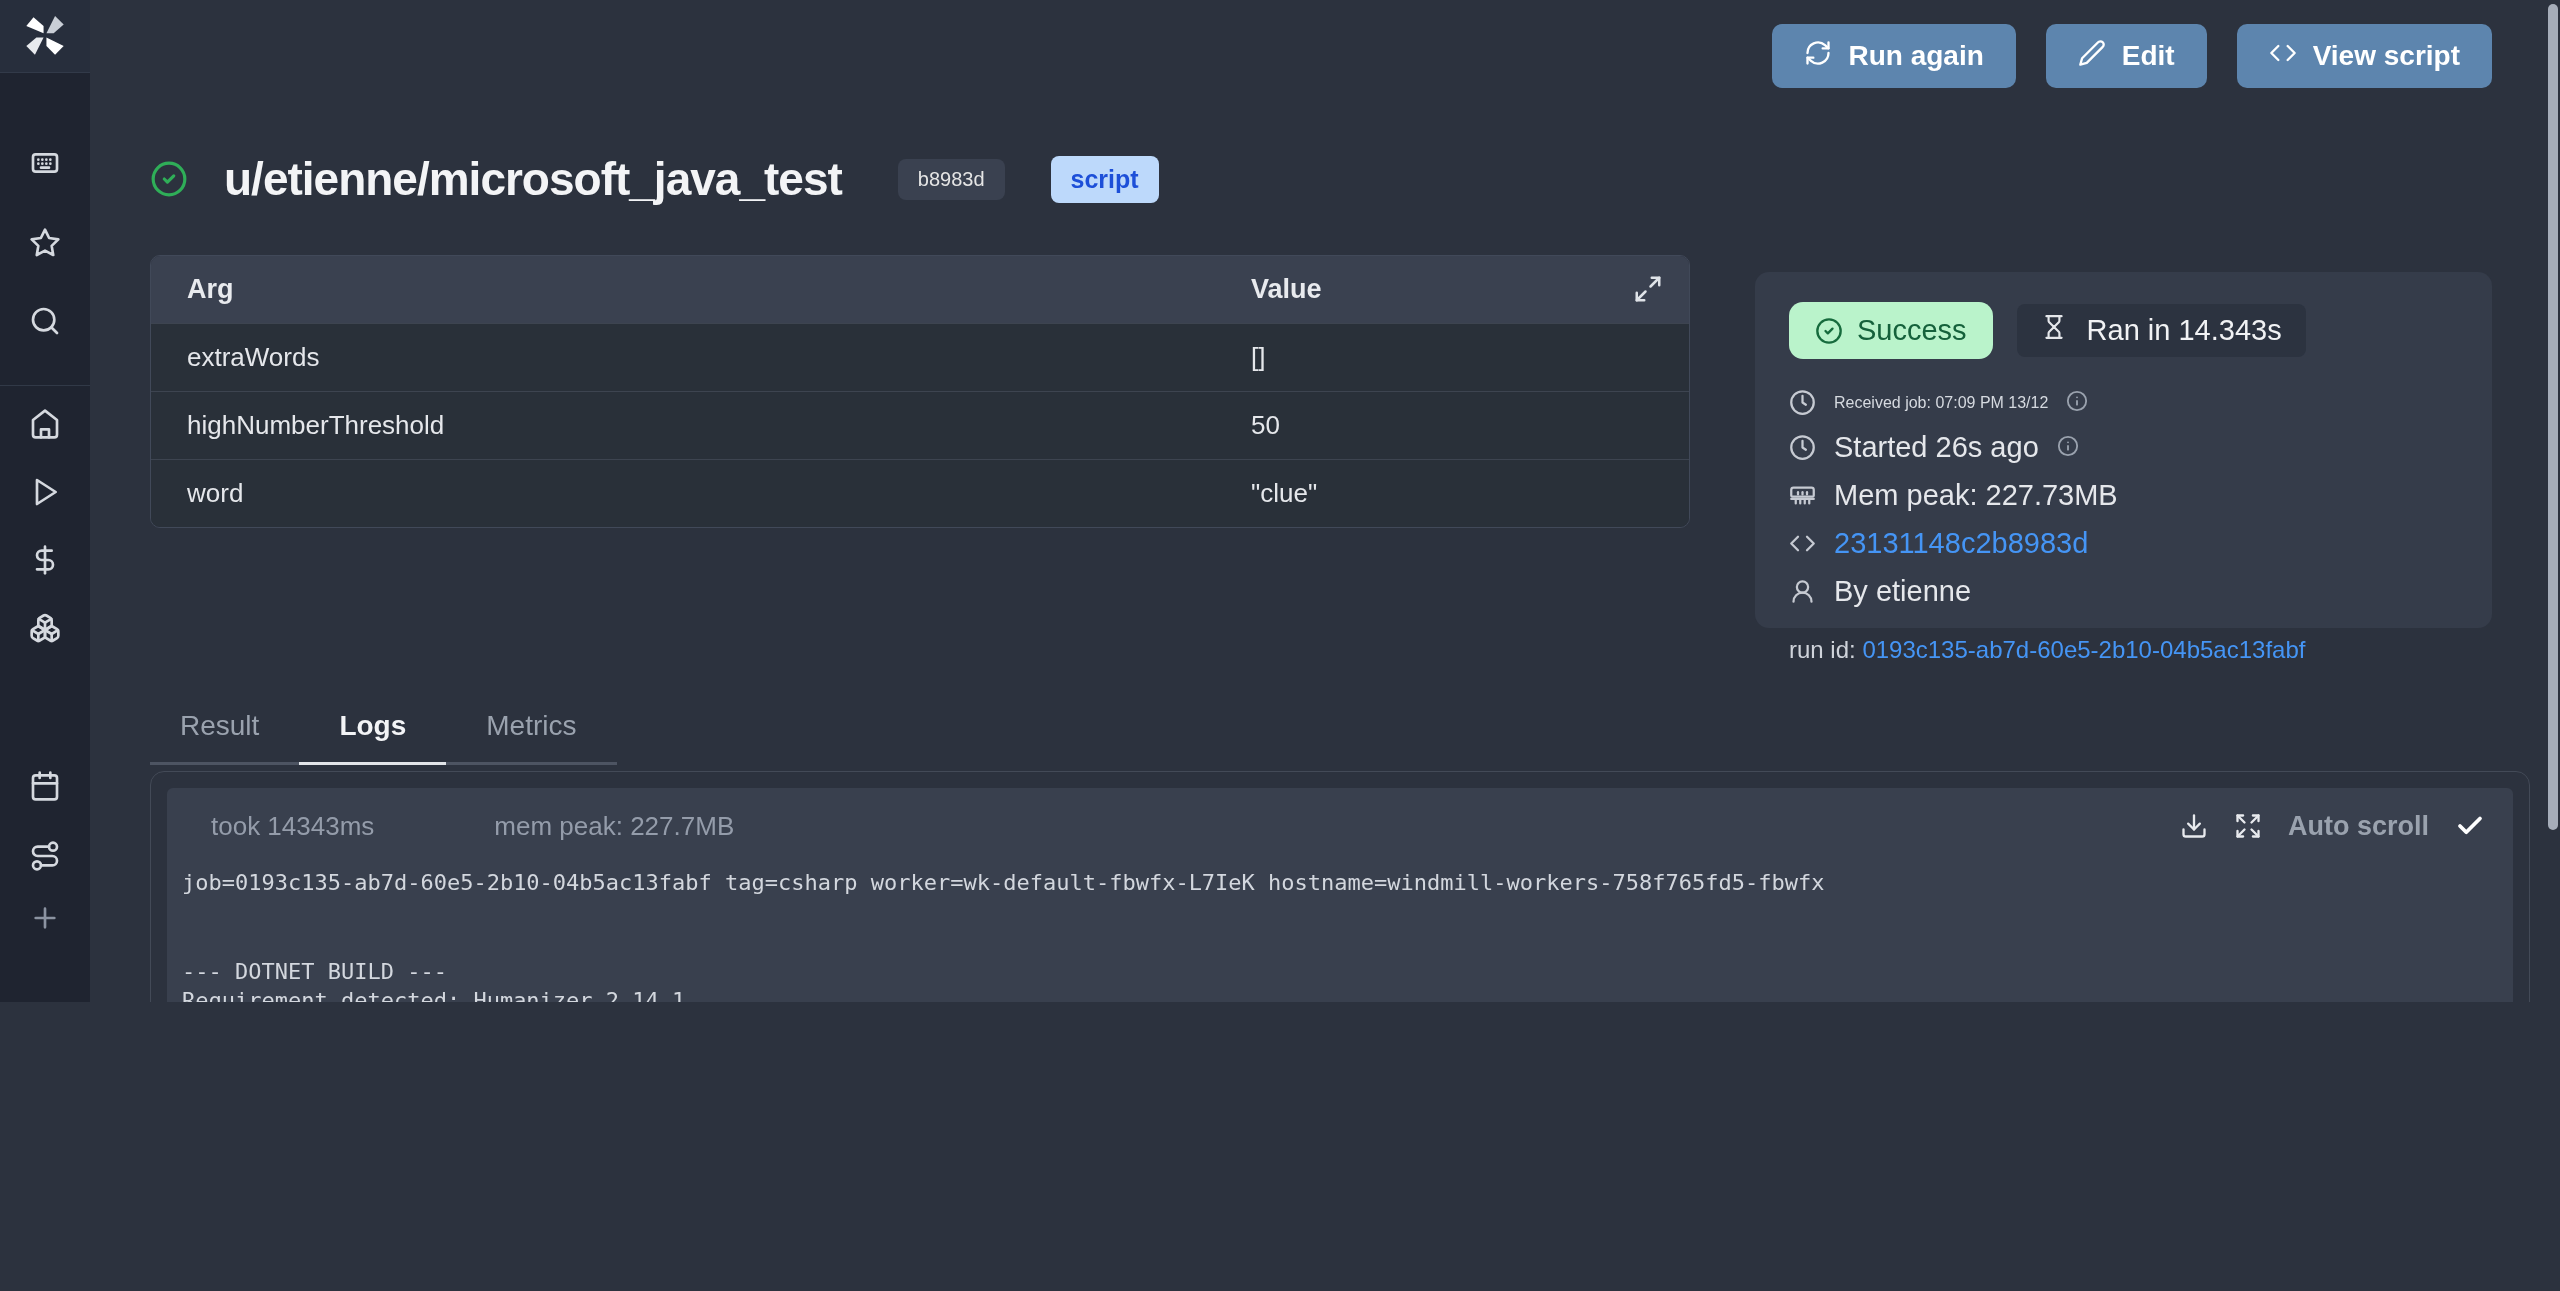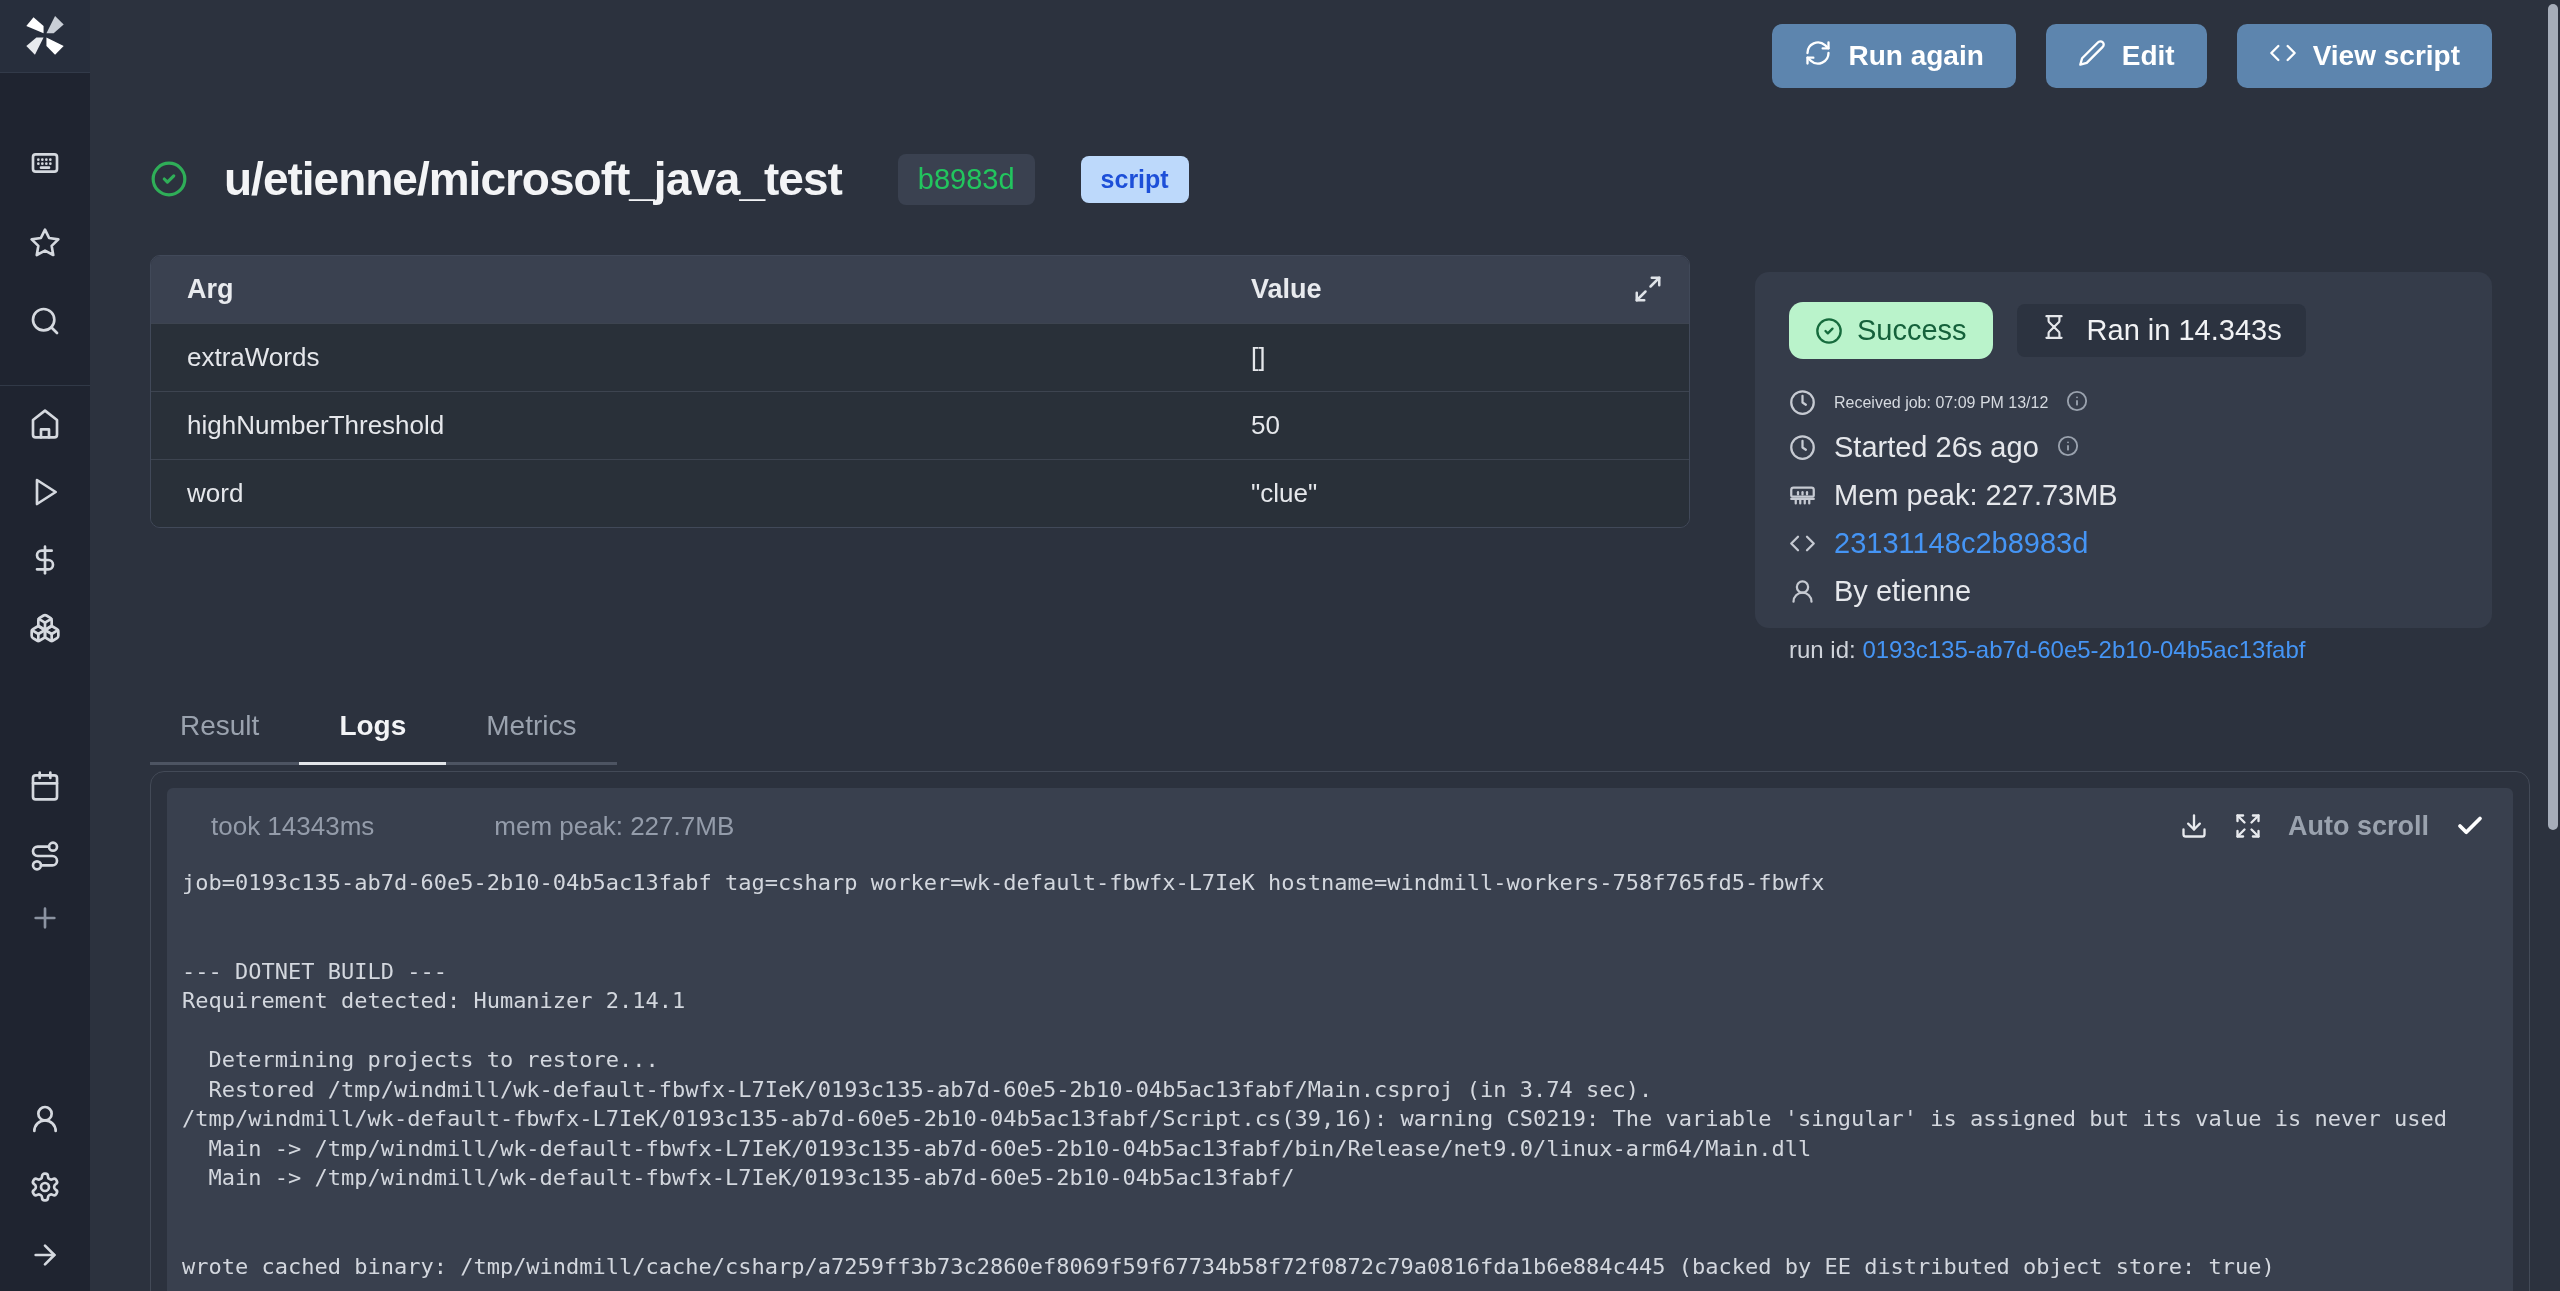--- a/index.html
+++ b/index.html
@@ -1,39 +1,39 @@
 <!DOCTYPE html>
 <html><head>
 <meta charset="utf-8">
 <style>
   * { margin:0; padding:0; box-sizing:border-box; }
   html,body { width:2560px; height:1291px; overflow:hidden; }
   body { font-family:"Liberation Sans", sans-serif; background:#2c323e; color:#e5e7eb; }
-  .page { position:relative; width:2560px; height:1291px; overflow:hidden; background:#2c323e;padding-left:29px; }
+  .page { position:relative; width:2560px; height:1002px; overflow:hidden; background:#2c323e;padding-left:29px; }
 
   
   .sidebar { position:absolute; left:0; top:0; width:90px; height:1291px; background:#1f2430; }
   .logo-block { position:absolute; left:0; top:0; width:90px; height:73px; background:#272e3c; border-bottom:1px solid #323a49; display:flex; align-items:center; justify-content:center; }
   .logo-block svg { width:46px; height:46px; }
   .side-divider { position:absolute; left:0; width:90px; height:1px; background:#313947; }
   .side-icon { position:absolute; left:29px; width:32px; height:32px; color:#d5d9df; background:none; border:none; cursor:pointer; }
   .side-icon svg { width:32px; height:32px; stroke:currentColor; fill:none; stroke-width:2; stroke-linecap:round; stroke-linejoin:round; }
   .side-icon.dim { color:#8b93a1; }
 
   
   .actions { position:absolute; top:24px; right:68px; display:flex; gap:30px; }
   .btn { display:flex; align-items:center; gap:16px; height:64px; padding:0 32px; background:#5d85ae; color:#fff; border:none; border-radius:10px; font-size:28px; font-weight:600; font-family:"Liberation Sans",sans-serif; cursor:pointer; }
   .btn svg { width:28px; height:28px; stroke:#fff; fill:none; stroke-width:2; stroke-linecap:round; stroke-linejoin:round; }
 
   
   .title-row { position:absolute; left:150px; top:152px; display:flex; align-items:center; gap:28px; }
   .title-check { width:38px; height:38px; color:#2fae58; }
   .title-check svg { width:38px; height:38px; stroke:currentColor; fill:none; stroke-width:2; stroke-linecap:round; stroke-linejoin:round; }
   h1.page-title { font-size:46px; font-weight:800; letter-spacing:-1px; color:#f3f4f6; margin-left:8px; }
-  .badge-hash { margin-left:28px; background:#3a4150; color:#22c55e; font-size:29px; padding:9px 20px; border-radius:8px; }
+  .badge-hash { margin-left:28px; background:#3a4150; color:#e5e5e5; font-size:20px; padding:9px 20px; border-radius:8px; }
   .badge-type { margin-left:18px; background:#bdd9fb; color:#1d4fd8; font-size:25px; font-weight:700; padding:9px 20px; border-radius:8px; cursor:pointer; }
 
   
   .args-card { position:absolute; left:150px; top:255px; width:1540px; border:1px solid #414959; border-radius:10px; overflow:hidden; }
   .args-header { display:flex; align-items:center; height:67px; background:#3a4150; font-size:27px; font-weight:700; color:#e8eaee; position:relative; }
   .args-header .col-arg { padding-left:36px; width:1100px; }
   .expand-btn { position:absolute; right:26px; top:18px; width:30px; height:30px; background:none; border:none; color:#dfe3e8; cursor:pointer; }
   .expand-btn svg { width:30px; height:30px; stroke:currentColor; fill:none; stroke-width:2; stroke-linecap:round; stroke-linejoin:round; }
   .args-row { display:flex; align-items:center; height:68px; background:#293039; border-top:1px solid #3d4450; font-size:26px; color:#e5e7eb; }
   .args-row .cell-name { padding-left:36px; width:1100px; }

